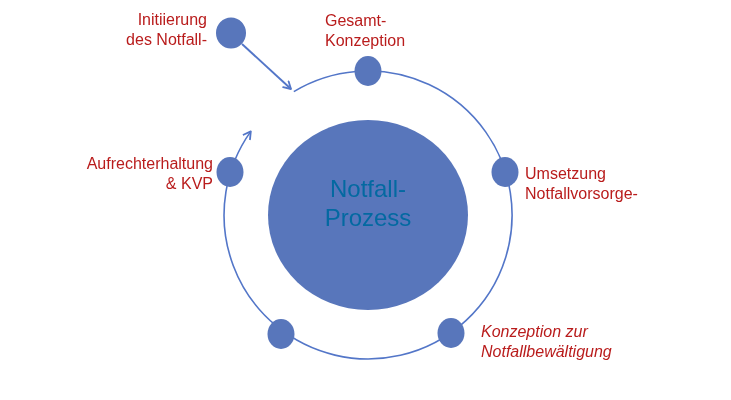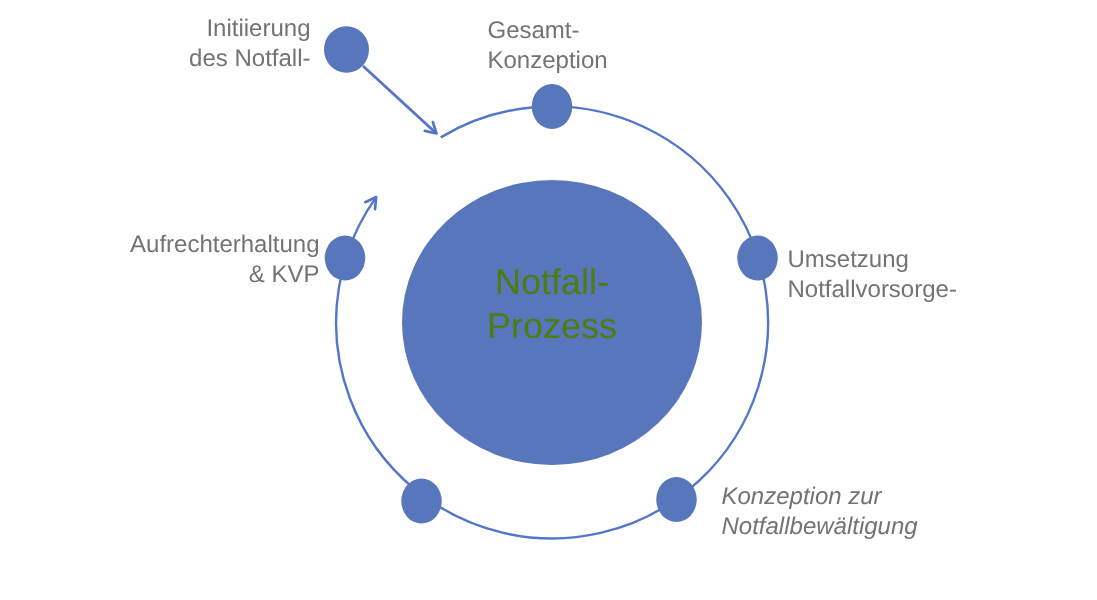--- a/index.html
+++ b/index.html
@@ -4,26 +4,26 @@
 <style>
   html, body { margin:0; padding:0; }
   body {
     width:731px; height:400px; background:#ffffff;
     font-family:"Liberation Sans", sans-serif;
   }
   .stage { position:relative; width:731px; height:400px; background:#ffffff; overflow:hidden; }
   .stage svg { position:absolute; left:0; top:0; }
   .label {
     position:absolute; font-size:16px; line-height:20px;
-    color:#737373; white-space:nowrap;
+    color:#b91c1c; white-space:nowrap;
   }
   .label.align-right { text-align:right; }
   .center-label {
     position:absolute; left:268px; top:174px; width:200px;
-    text-align:center; font-size:24px; line-height:29px; color:#4d7c0f;
+    text-align:center; font-size:24px; line-height:29px; color:#0369a1;
   }
   .cycle-arc { fill:none; stroke:#5376c8; stroke-width:1.6px; }
   .entry-arrow { fill:none; stroke:#5376c8; stroke-width:1.9px; }
   .arrowhead-path { fill:none; stroke:#5376c8; stroke-width:1.8px; stroke-linecap:round; stroke-linejoin:round; }
 </style>
 </head>
 <body>
 
 <div class="stage">
 

